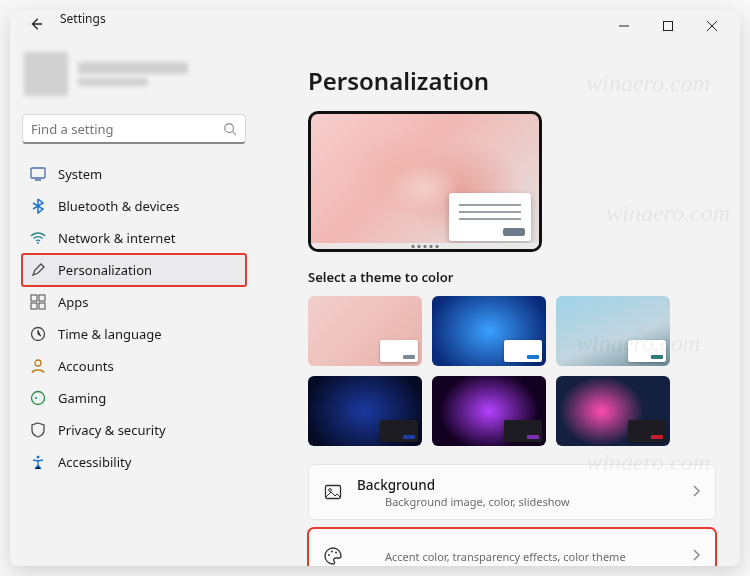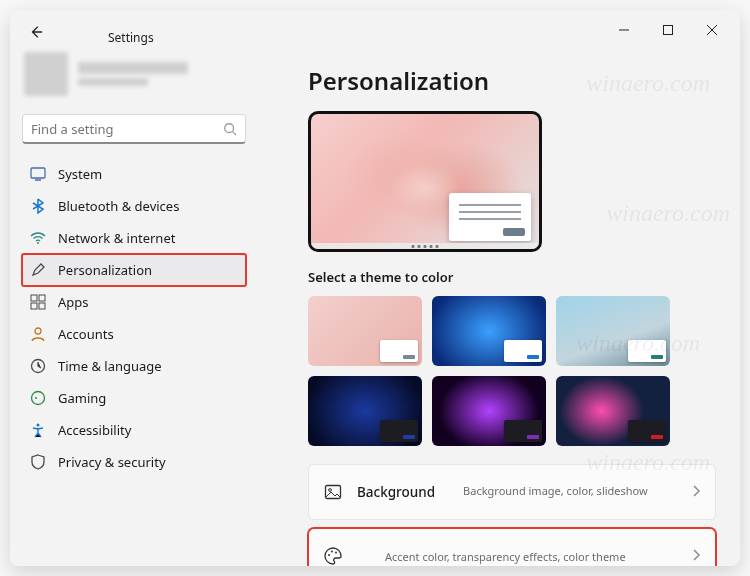--- a/index.html
+++ b/index.html
@@ -1,20 +1,20 @@
 <!DOCTYPE html>
 <html><head>
 <meta charset="utf-8">
 <style>
   * { box-sizing: border-box; margin: 0; padding: 0; font-family: "Segoe UI", system-ui, sans-serif; }
   body { background: #f7f7f8; width: 750px; height: 576px; overflow: hidden; font-size: 13px; color: #1a1a1a; }
   .window { background: #f3f3f4; border-radius: 8px; width: 730px; height: 556px; margin: 10px; box-shadow: 0 6px 20px rgba(0,0,0,.15); position: relative; overflow: hidden; }
 
   
-  .titlebar { display: flex; align-items: flex-end; height: 36px; padding: 0 6px 0 12px; gap: 48px; }
+  .titlebar { display: flex; align-items: flex-start; height: 36px; padding: 0 6px 0 12px; }
   .back-btn { width: 28px; height: 28px; display:flex; align-items:center; justify-content:center; border-radius:4px; cursor:pointer;}
   .titlebar .title { font-size: 12px; margin-left: 10px; color: #222; }
   .win-controls { margin-left: auto; display: flex; }
   .win-btn { width: 44px; height: 32px; display:flex; align-items:center; justify-content:center; cursor:pointer;}
 
   
   .body { display:flex; height: calc(100% - 36px);}
   .sidebar { width: 248px; padding: 4px 12px 0 12px; display:flex; flex-direction:column; gap:4px;}
   .main { flex:1; padding: 12px 24px 0 50px; overflow:hidden; }
 
@@ -63,21 +63,21 @@
   .t3{ background:radial-gradient(60px 50px at 50% 50%, #1b3aa0, #050a25);} .t3 .bar{background:#1e3da8;}
   .t3 .mini{background:#1c1c22;}
   .t4{ background:radial-gradient(50px 40px at 50% 50%, #b341ff, #120020);} .t4 .bar{background:#7e2fb0;}
   .t4 .mini{background:#1c1c22;}
   .t5{ background:radial-gradient(60px 50px at 40% 50%, #ff4db0, #142040 70%);} .t5 .bar{background:#c71f2d;}
   .t5 .mini{background:#1c1c22;}
 
   .rows{ margin-top:18px; display:flex; flex-direction:column; gap:8px;}
   .row { background:#fbfbfc; border:1px solid #e6e6e8; border-radius:6px; height:56px; display:flex; align-items:center; padding:0 14px; gap:14px; cursor:pointer;}
   .row .ric{ width:20px; height:20px; display:flex; align-items:center; justify-content:center; color:#333;}
-  .row .txt{ display:flex; flex-direction:row;}
+  .row .txt{ display:flex; flex-direction:column;}
   .row .t1l{ font-size:13.5px; font-weight:500;}
   .row .t2l{ font-size:11px; color:#6b6b6b;margin-left:28px;}
   .row .chev{ margin-left:auto; opacity:.6;}
   .row.hl{ outline:2.5px solid #e33b2e; outline-offset:-1px;}
 
   
   .c-blue{color:#1976d2;} .c-gray{color:#4a4a4a;} .c-teal{color:#2a8a8a;}
   .c-orange{color:#c07a1e;} .c-yellow{color:#caa018;} .c-green{color:#2a8a45;}
 
   
@@ -173,62 +173,62 @@
               <svg width="16" height="16" viewBox="0 0 16 16">
                 <rect x="1" y="1" width="6" height="6" fill="none" stroke="currentColor"></rect>
                 <rect x="9" y="1" width="6" height="6" fill="none" stroke="currentColor"></rect>
                 <rect x="1" y="9" width="6" height="6" fill="none" stroke="currentColor"></rect>
                 <rect x="9" y="9" width="6" height="6" fill="none" stroke="currentColor"></rect>
               </svg>
             </span>
           <span>Apps</span>
         </div>
         <div class="nav-item">
+          <span class="ico c-gray">
+              <svg width="16" height="16" viewBox="0 0 16 16">
+                <circle cx="8" cy="8" r="6.5" fill="none" stroke="currentColor" stroke-width="1.3"></circle>
+                <path stroke="currentColor" stroke-width="1.3" d="M8 4v4l3 2"></path>
+              </svg>
+            </span>
+          <span>Time &amp; language</span>
+        </div>
+        <div class="nav-item">
           <span class="ico c-orange">
               <svg width="16" height="16" viewBox="0 0 16 16">
                 <circle cx="8" cy="5" r="3" fill="none" stroke="currentColor" stroke-width="1.3"></circle>
                 <path fill="none" stroke="currentColor" stroke-width="1.3" d="M2 15c1-4 11-4 12 0"></path>
               </svg>
             </span>
           <span>Accounts</span>
         </div>
         <div class="nav-item">
-          <span class="ico c-gray">
-              <svg width="16" height="16" viewBox="0 0 16 16">
-                <circle cx="8" cy="8" r="6.5" fill="none" stroke="currentColor" stroke-width="1.3"></circle>
-                <path stroke="currentColor" stroke-width="1.3" d="M8 4v4l3 2"></path>
-              </svg>
-            </span>
-          <span>Time &amp; language</span>
-        </div>
-        <div class="nav-item">
           <span class="ico c-green">
               <svg width="16" height="16" viewBox="0 0 16 16">
                 <circle cx="8" cy="8" r="6.5" fill="none" stroke="currentColor" stroke-width="1.3"></circle>
                 <path stroke="currentColor" d="M5 8h2M6 7v2M10 7.5h.01M11 9h.01"></path>
               </svg>
             </span>
           <span>Gaming</span>
         </div>
         <div class="nav-item">
+          <span class="ico c-gray">
+              <svg width="16" height="16" viewBox="0 0 16 16">
+                <path fill="none" stroke="currentColor" stroke-width="1.3" d="M8 1l6 2v5c0 4-3 6-6 7-3-1-6-3-6-7V3l6-2z"></path>
+              </svg>
+            </span>
+          <span>Privacy &amp; security</span>
+        </div>
+        <div class="nav-item">
           <span class="ico c-blue">
               <svg width="16" height="16" viewBox="0 0 16 16">
                 <circle cx="8" cy="3" r="1.5" fill="currentColor"></circle>
                 <path stroke="currentColor" stroke-width="1.4" d="M3 6l5 1 5-1M8 7v4m-3 4l3-4 3 4"></path>
               </svg>
             </span>
           <span>Accessibility</span>
-        </div>
-        <div class="nav-item">
-          <span class="ico c-gray">
-              <svg width="16" height="16" viewBox="0 0 16 16">
-                <path fill="none" stroke="currentColor" stroke-width="1.3" d="M8 1l6 2v5c0 4-3 6-6 7-3-1-6-3-6-7V3l6-2z"></path>
-              </svg>
-            </span>
-          <span>Privacy &amp; security</span>
         </div>
       </div>
     </div>
 
     <div class="main">
       <div class="page-title">Personalization</div>
 
       <div class="preview">
         <div class="petals"></div>
         <div class="card">

